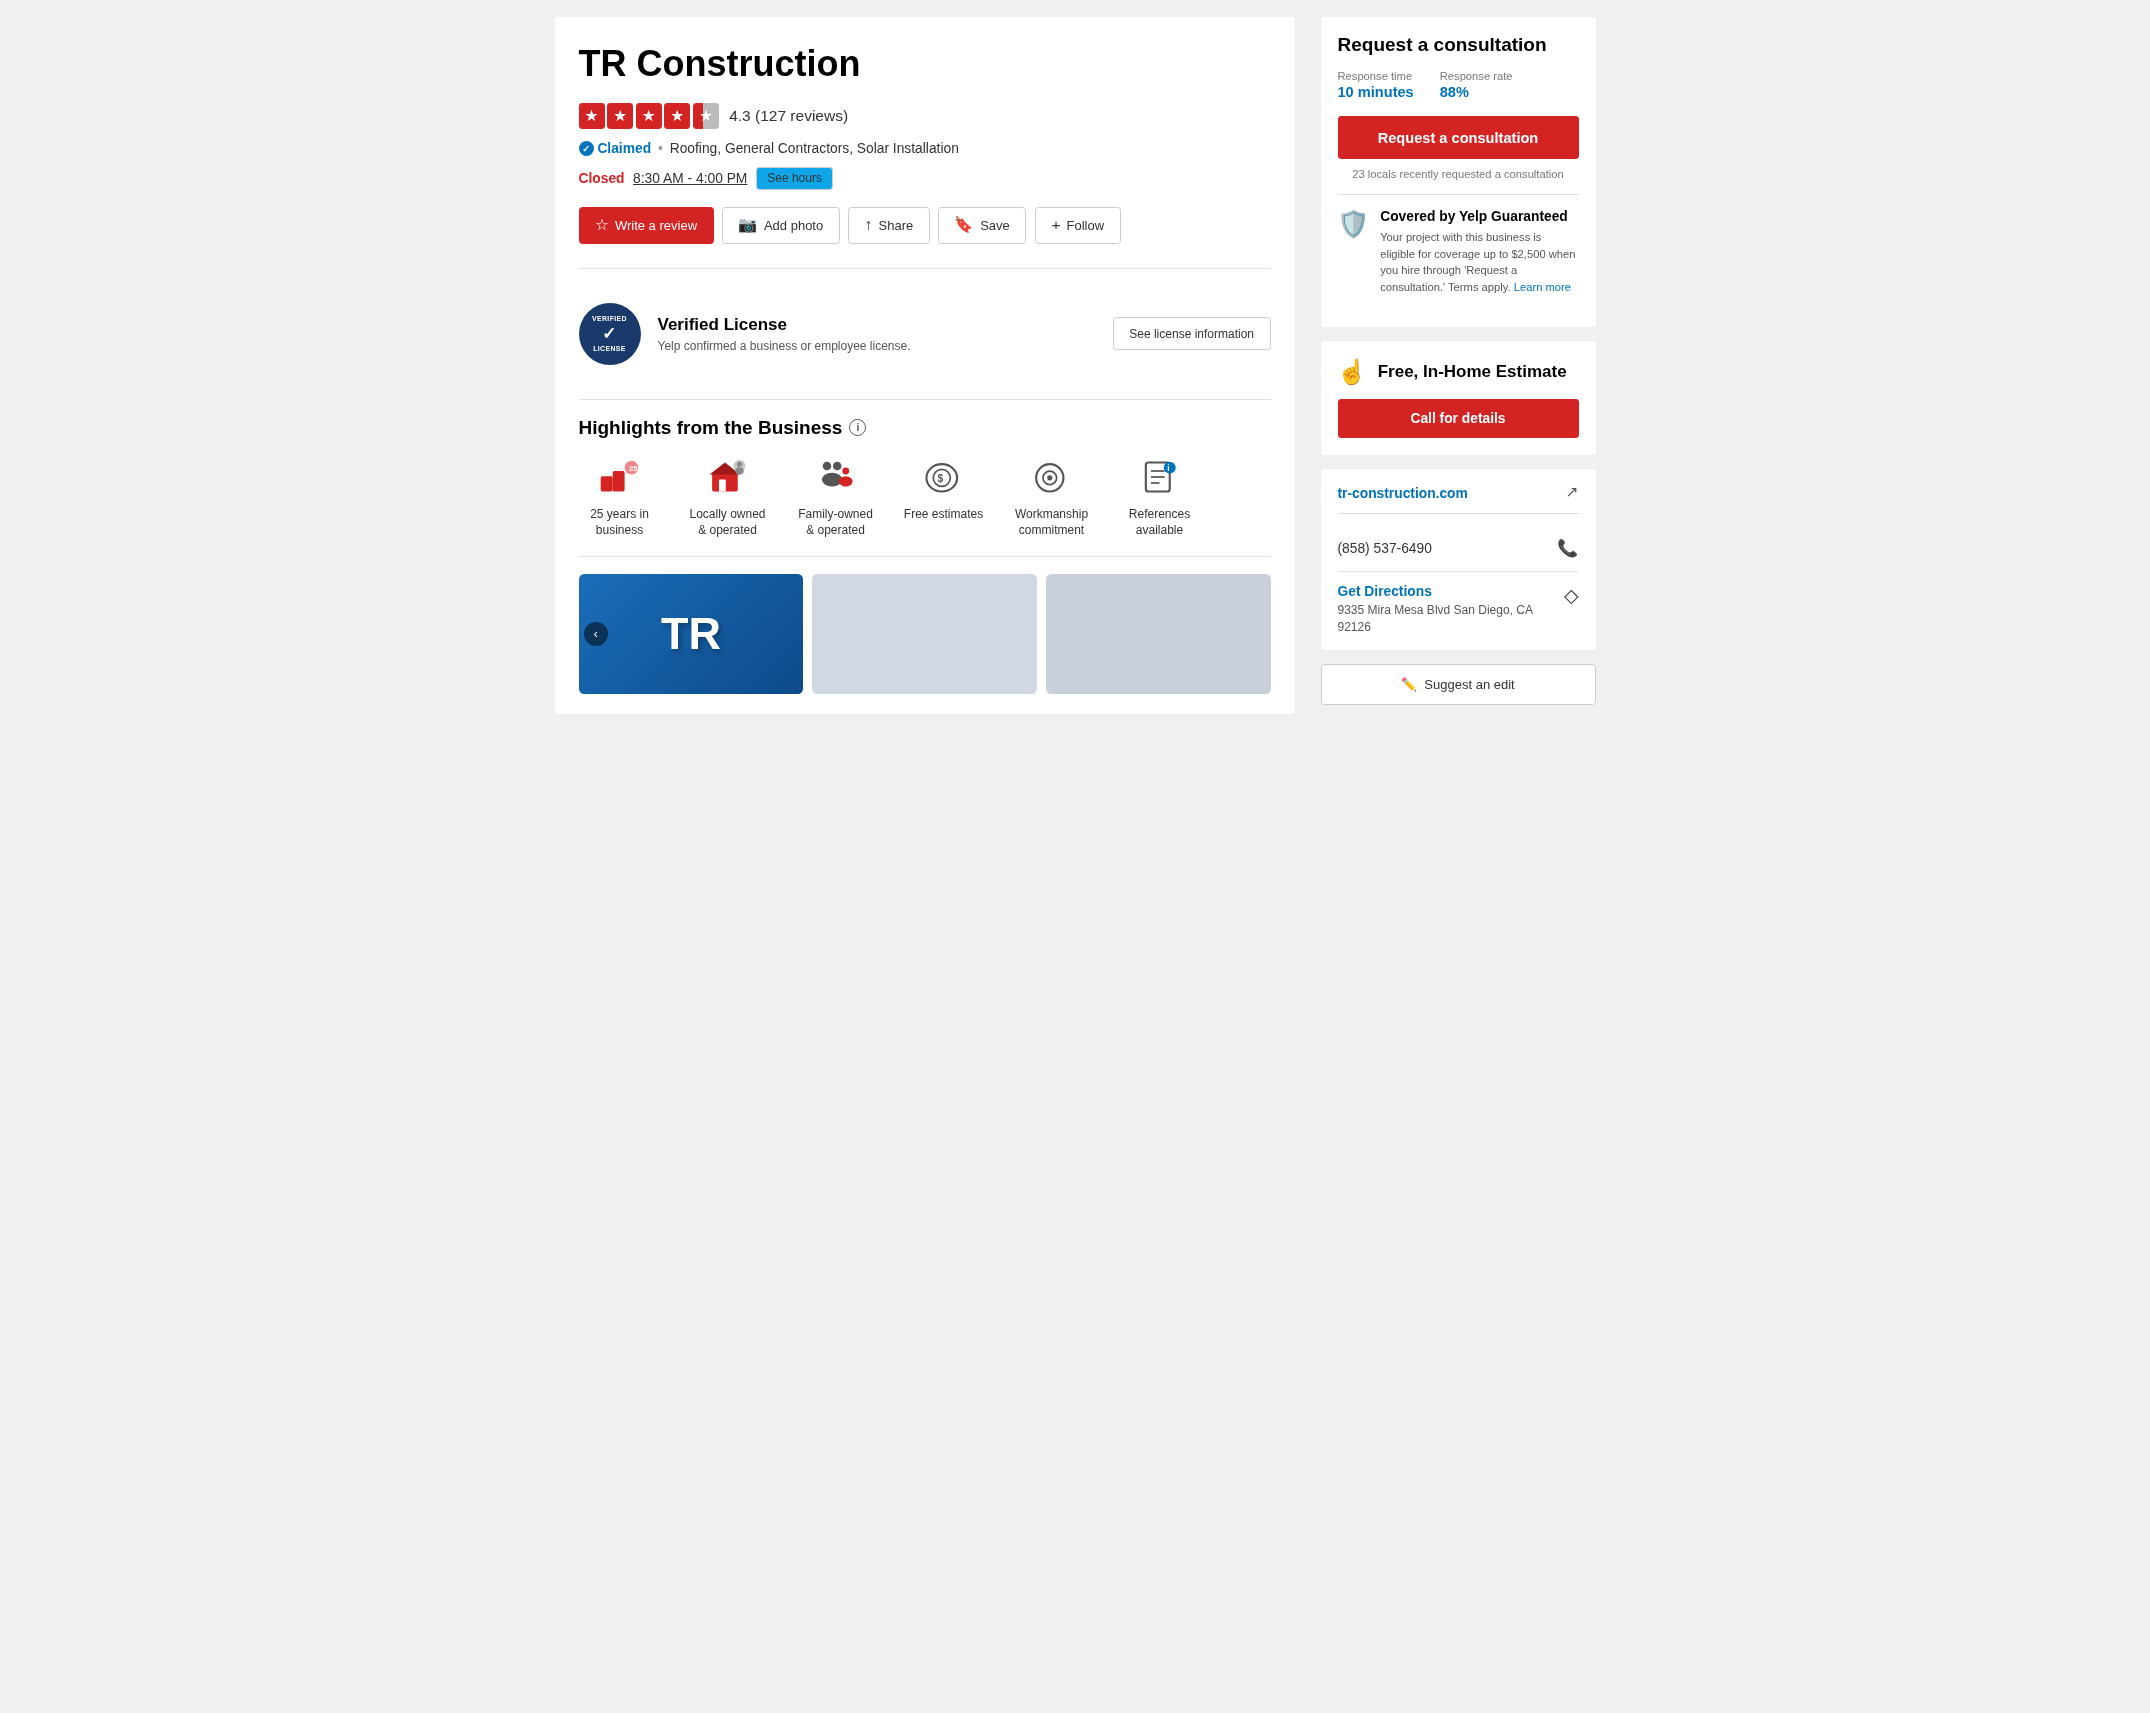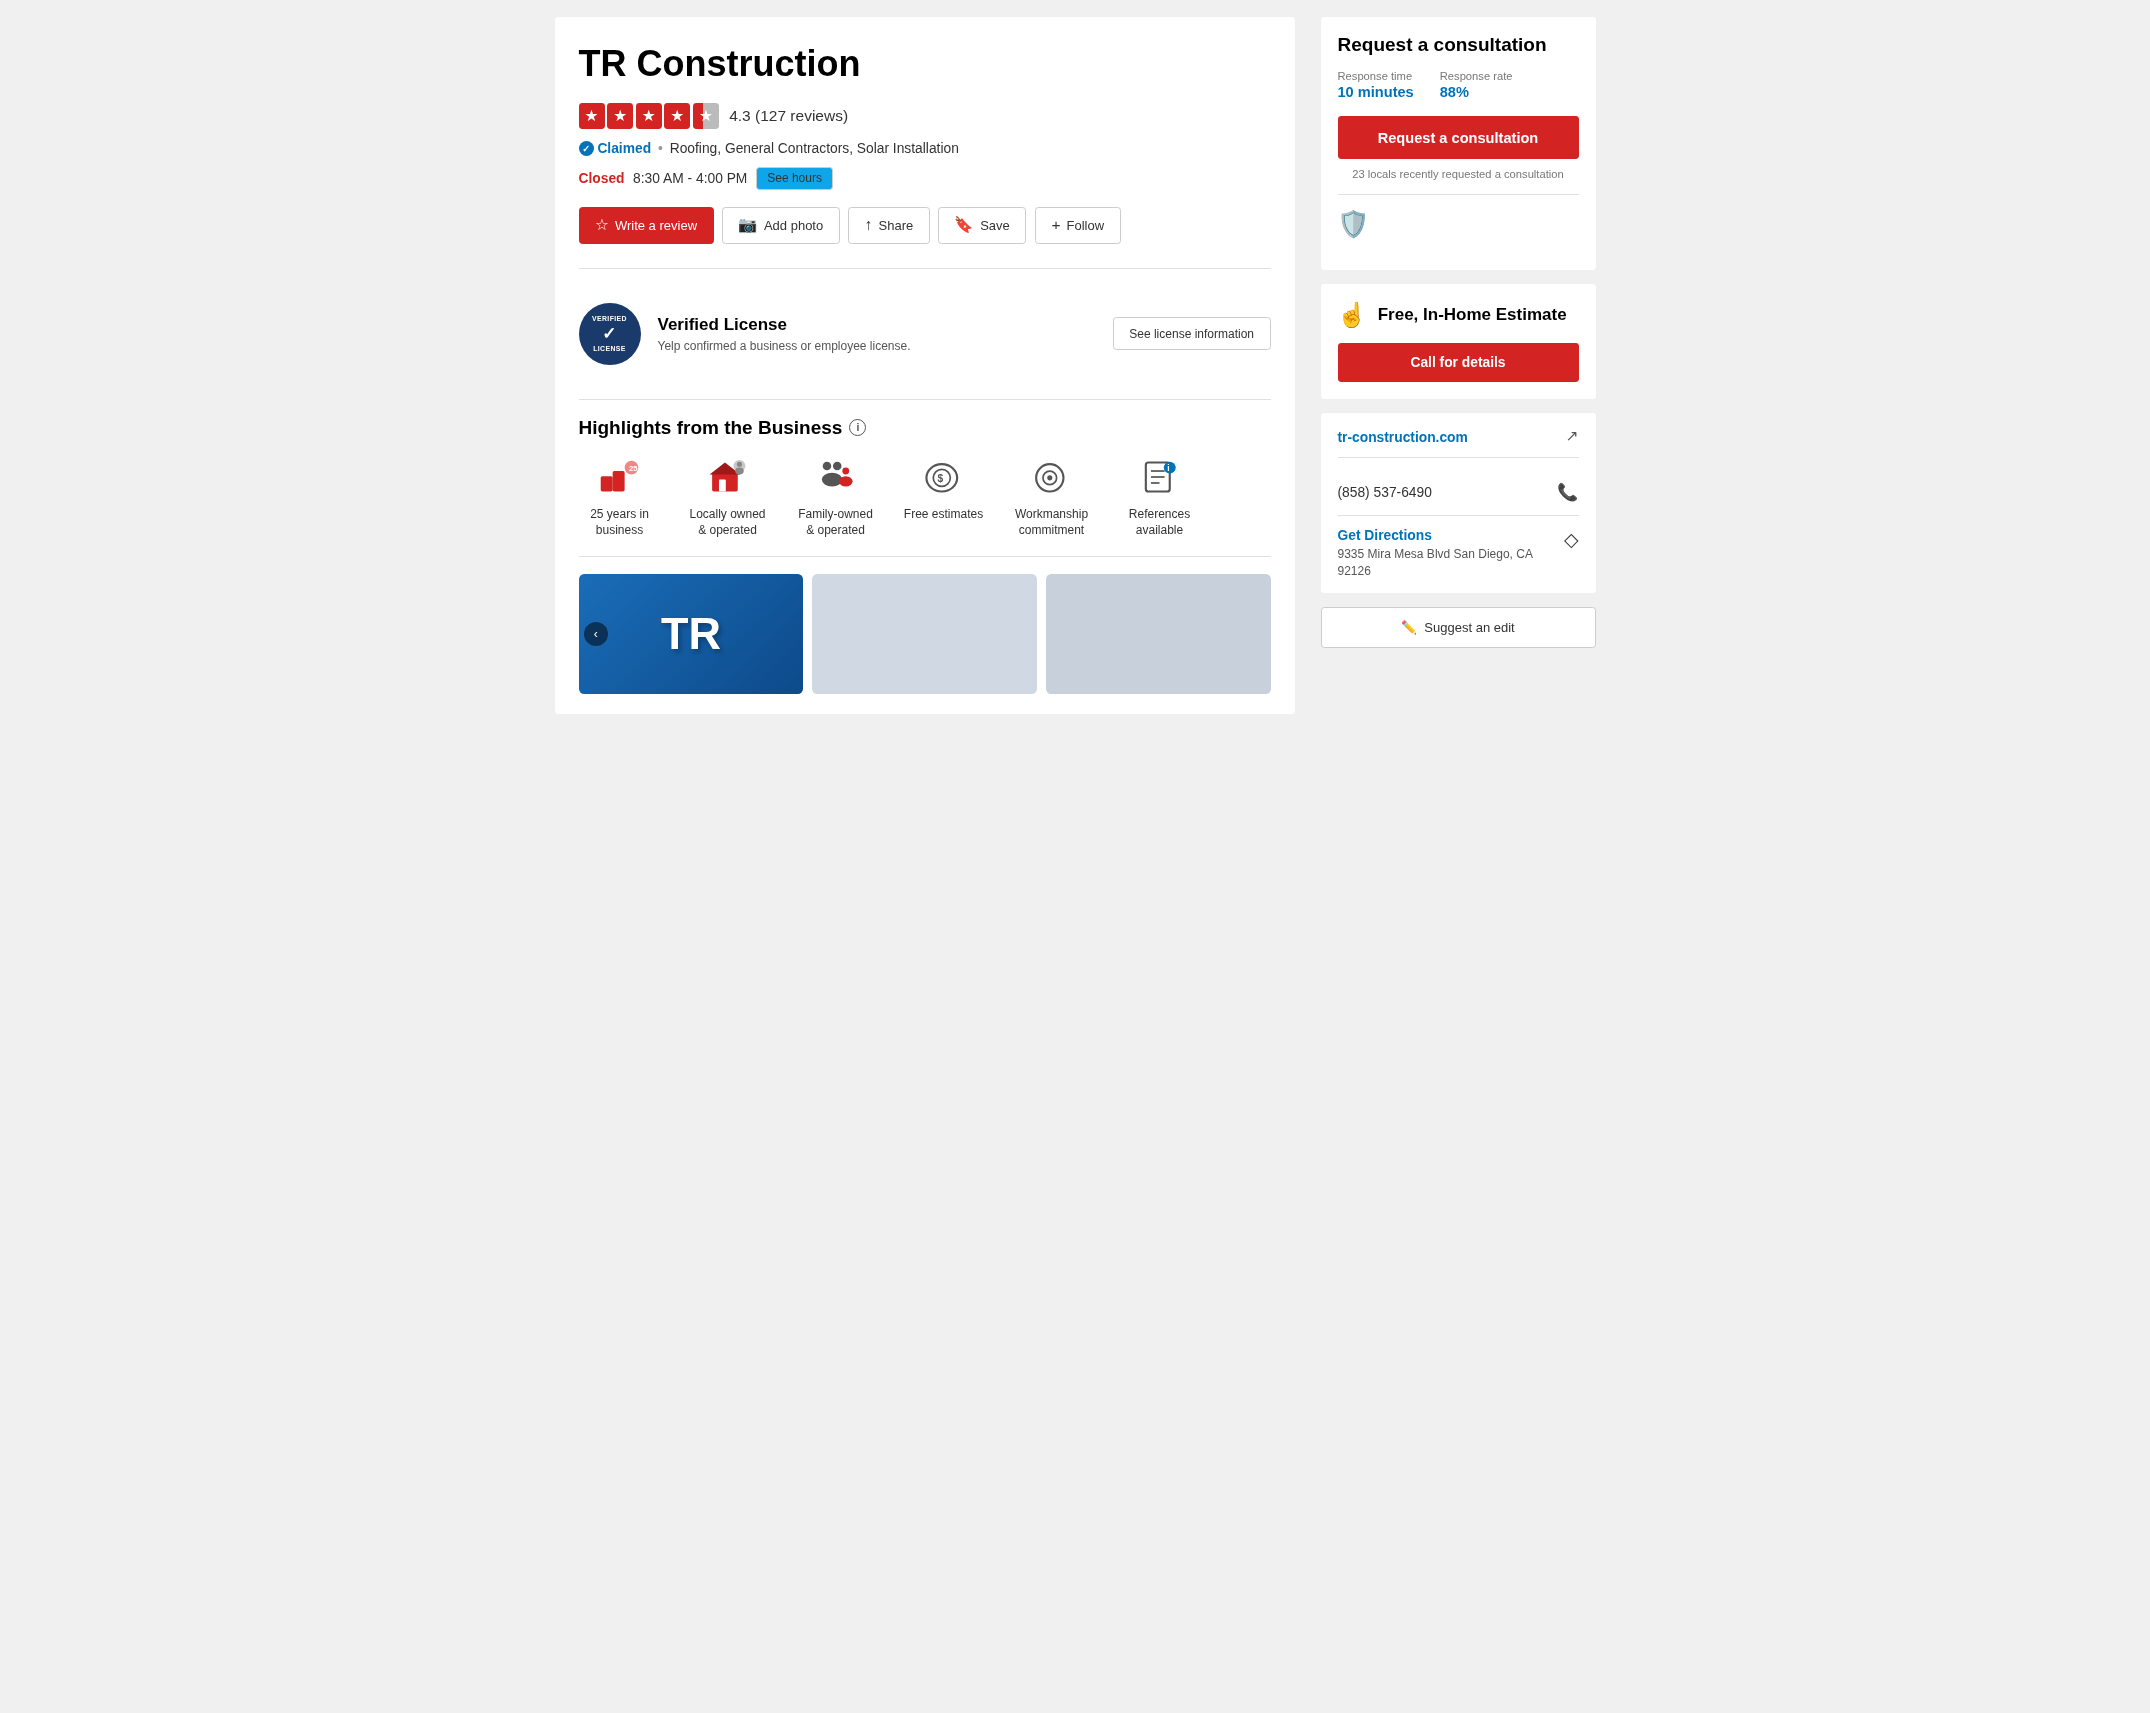--- a/index.html
+++ b/index.html
@@ -97,21 +97,21 @@
 
     
     .hours-row {
       display: flex;
       align-items: center;
       gap: 8.6px;
       margin-bottom: 17px;
       font-size: 13.8px;
     }
     .closed-text { color: #d32323; font-weight: 600; }
-    .hours-text { color: #333; }
+    .hours-text { color: #333; text-decoration: underline; }
     .see-hours-btn {
       border: 0.9px solid #ccc;
       background: #0ea5e9;
       color: #333;
       padding: 3.4px 10.3px;
       border-radius: 3.4px;
       font-size: 12px;
       cursor: pointer;
     }
 
@@ -680,20 +680,27 @@
           <span class="response-value">88%</span>
         </div>
       </div>
 
       <button class="consultation-btn">Request a consultation</button>
 
       <p class="locals-text">23 locals recently requested a consultation</p>
 
       <div class="guaranteed-section">
         <div class="yelp-shield">🛡️</div>
+        <div class="guaranteed-content">
+          <div class="guaranteed-title">Covered by Yelp Guaranteed</div>
+          <p class="guaranteed-text">
+            <span>Your project with this business is eligible for coverage up to $2,500 when you hire through 'Request a consultation.' Terms apply.</span>
+            <span class="learn-more">Learn more</span>
+          </p>
+        </div>
       </div>
     </div>
 
     <div class="free-estimate-section">
       <div class="estimate-row">
         <div class="estimate-icon">☝️</div>
         <div class="estimate-title">Free, In-Home Estimate</div>
       </div>
       <button class="call-btn">Call for details</button>
     </div>

